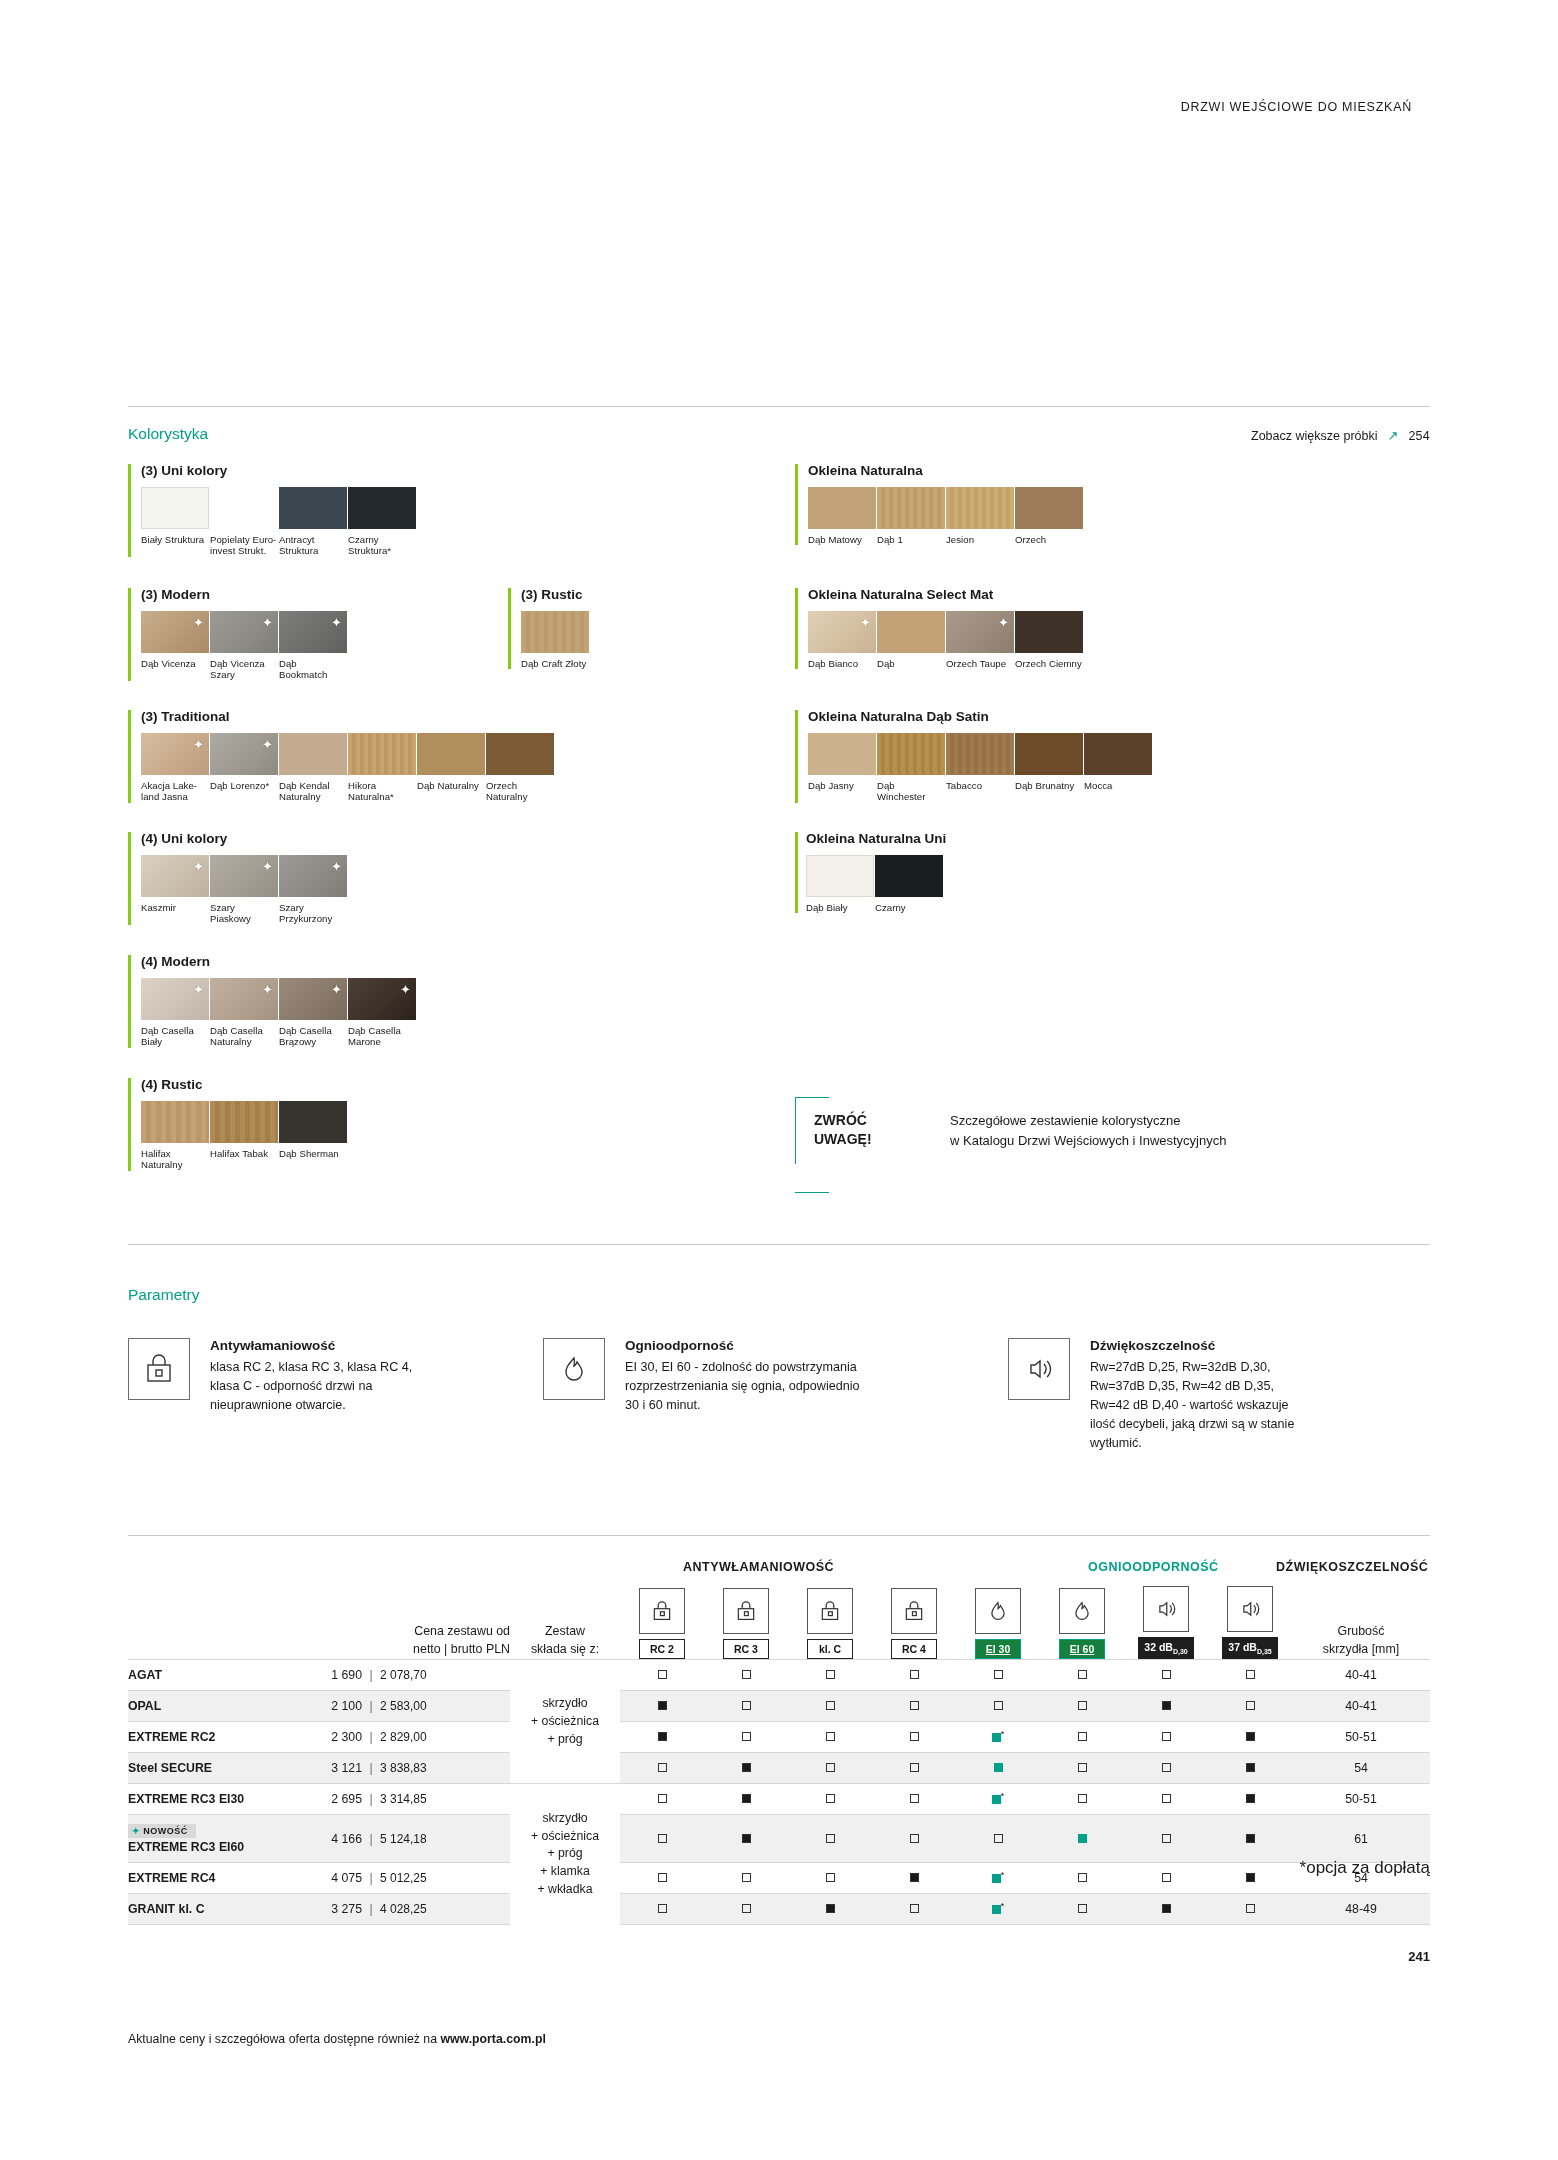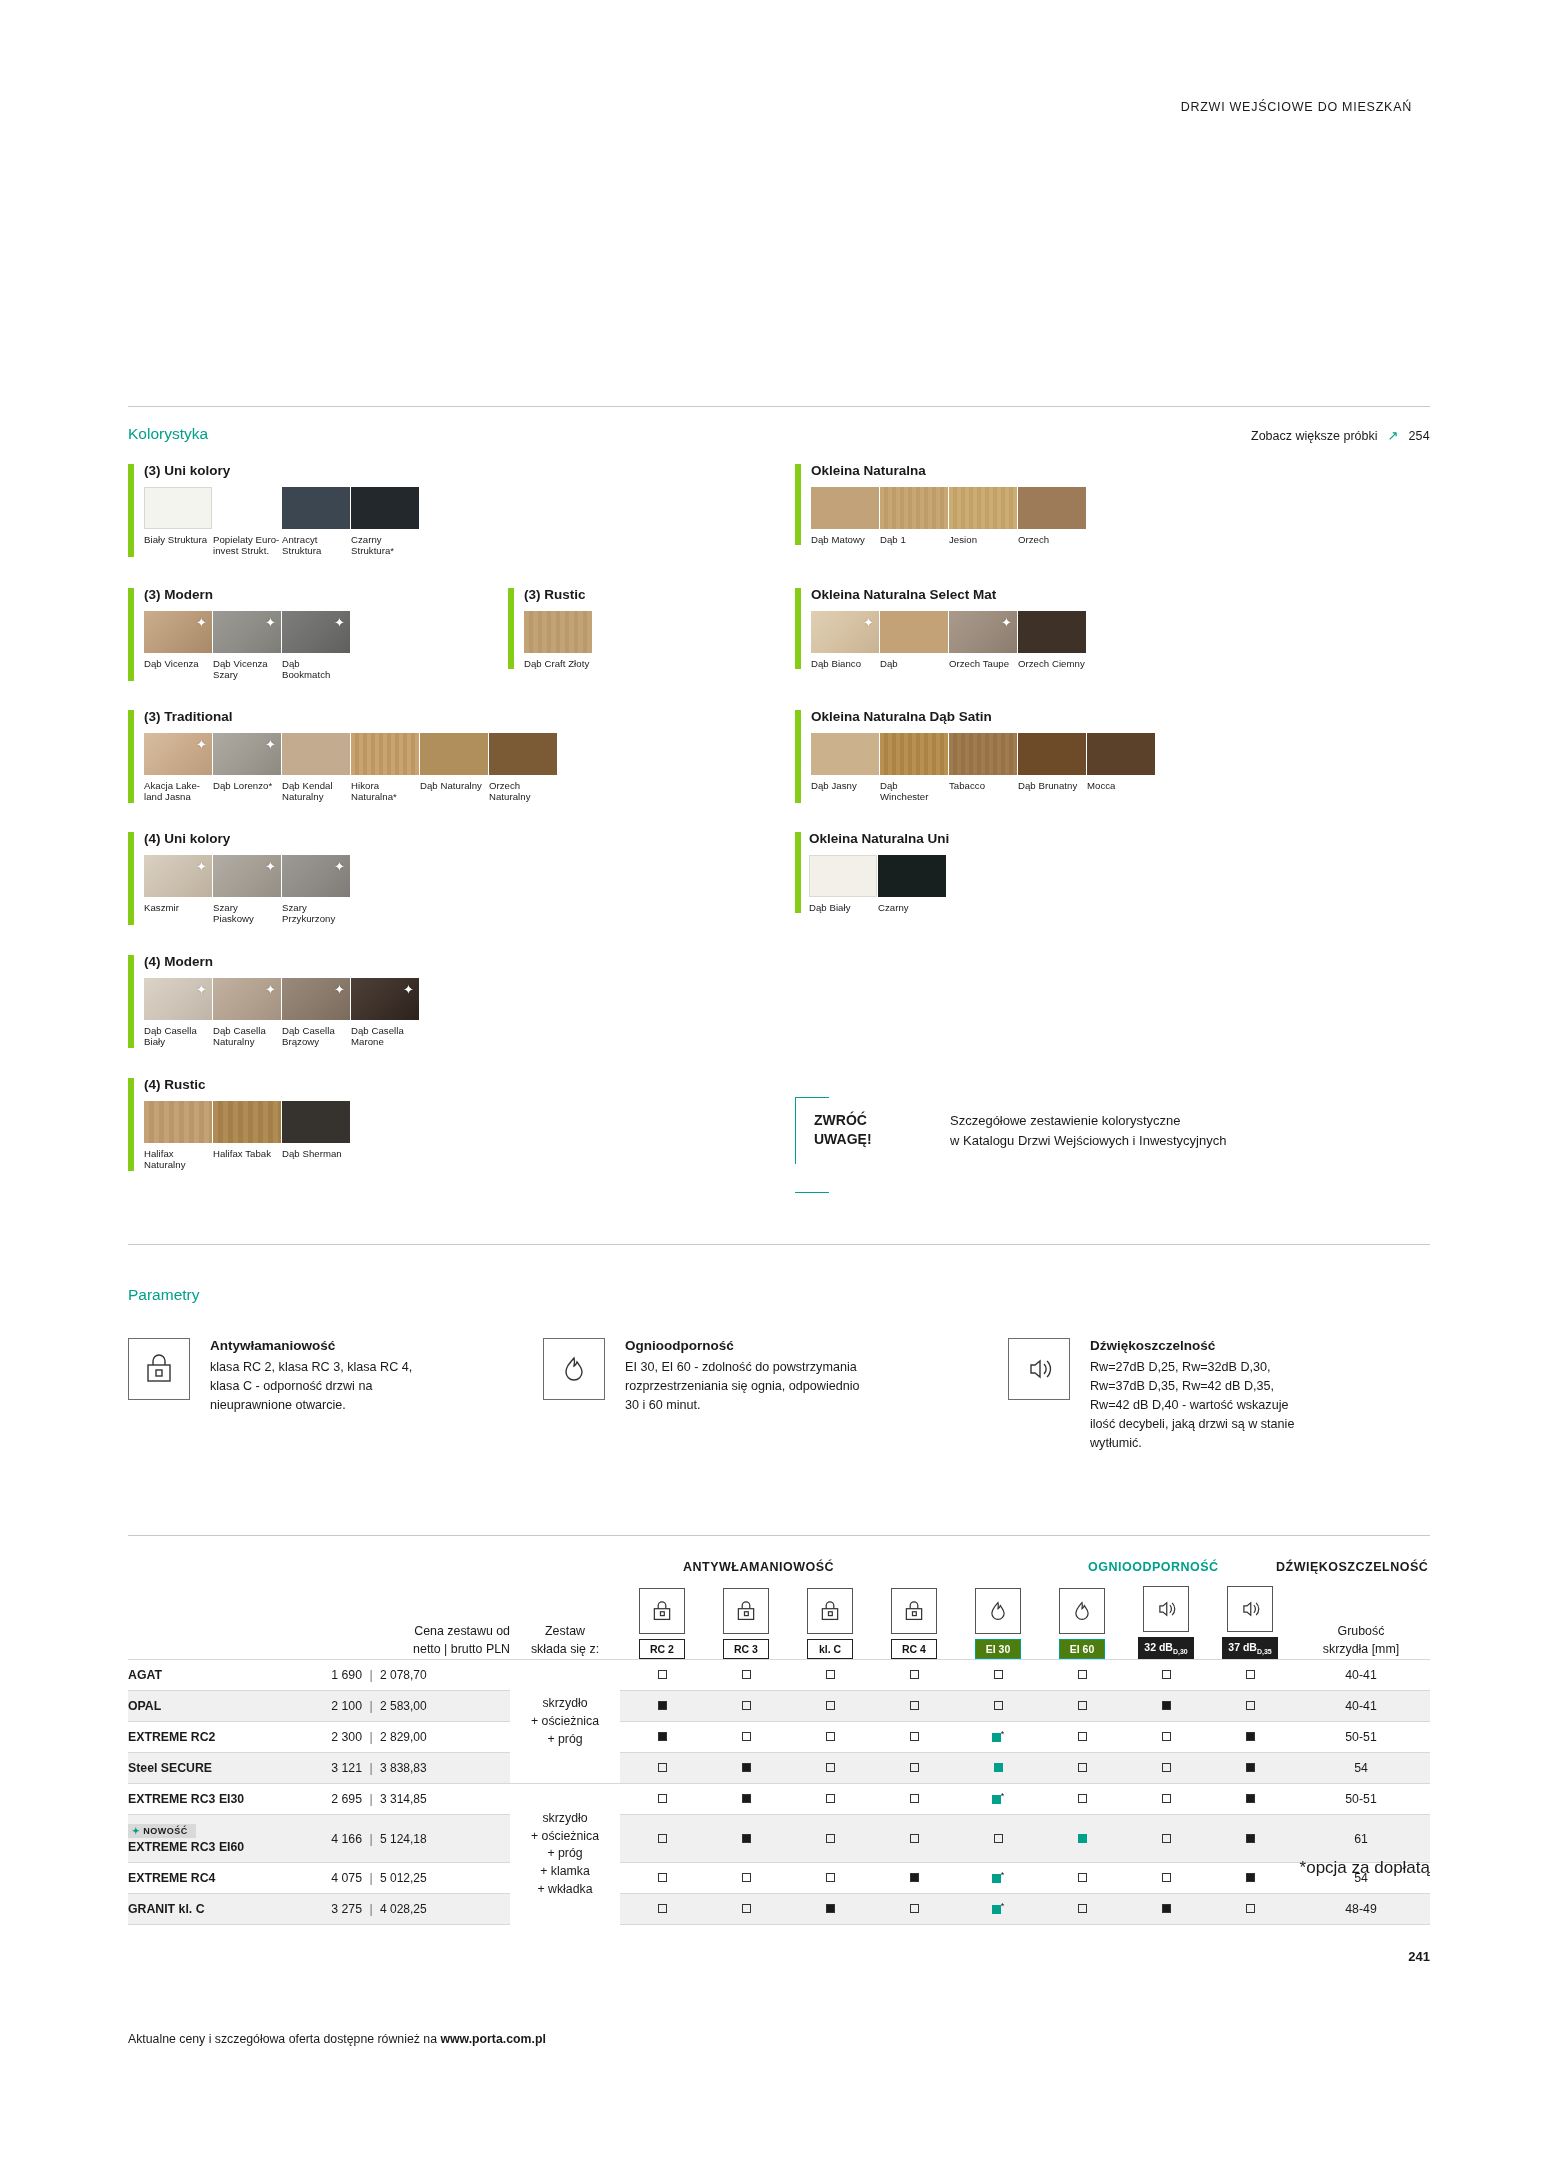--- a/index.html
+++ b/index.html
@@ -54,21 +54,21 @@
     align-items: center;
     gap: 10px;
   }
   .see-more .arrow { color: #00a08a; font-size: 13px; }
   .see-more .pg { letter-spacing: 0.02em; }
 
   
   .group {
     position: absolute;
     padding-left: 10px;
-    border-left: 6px solid #84cc16;
+    border-left: 3px solid #84cc16;
   }
   .group > .gtitle {
     font-size: 13.5px;
     font-weight: bold;
     color: #1a1a1a;
     line-height: 1;
     padding-bottom: 9px;
     display: block;
   }
   .swatches { display: flex; gap: 1px; }
@@ -196,21 +196,21 @@
   .tag {
     display: inline-block;
     min-width: 46px;
     padding: 3px 5px;
     font-size: 10.5px;
     font-weight: bold;
     border: 1px solid #222;
     background: #ffffff;
     color: #111;
   }
-  .tag.teal { background: #4d7c0f; border-color: #00a08a; color: #fff; }
+  .tag.teal { background: #15803d; border-color: #00a08a; color: #fff; text-decoration: underline; }
   .tag.dark { background: #1e1e1e; border-color: #1e1e1e; color: #fff; }
   .tag.dark sub { font-size: 7px; }
   .hgrub { font-size: 12.4px; line-height: 1.45; text-align: center; }
 
   tbody tr { height: 31px; }
   tbody tr.alt { background: #f0f0f0; }
   tbody td { border-top: 1px solid #d8d8d8; }
   tbody tr:last-child td { border-bottom: 1px solid #d8d8d8; }
   .c-name { font-weight: bold; font-size: 12.3px; padding-left: 6px; }
   .c-price { font-size: 12.3px; text-align: right; padding-right: 10px; }

